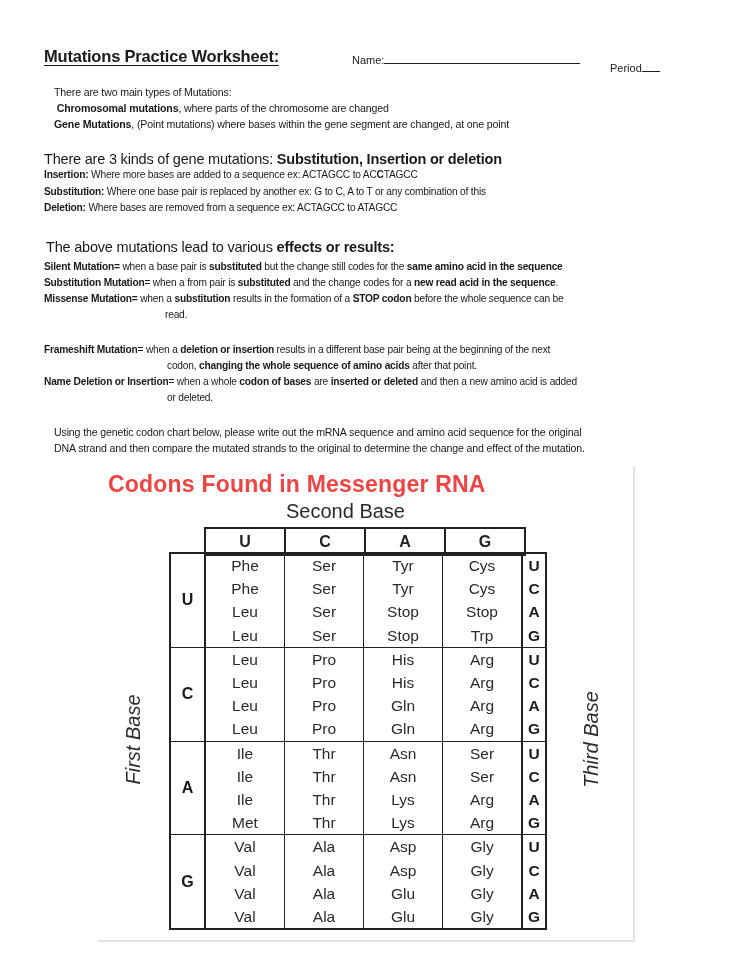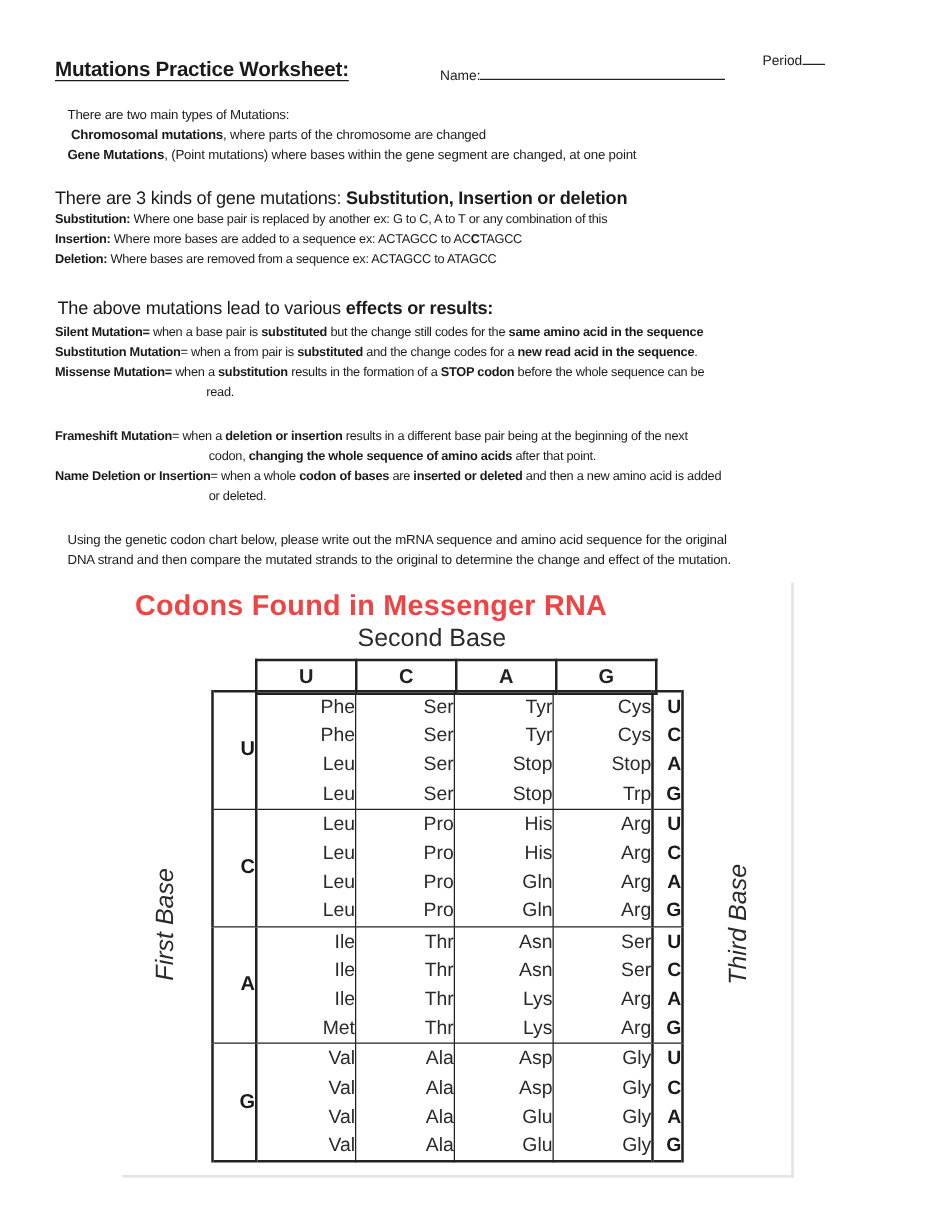--- a/index.html
+++ b/index.html
@@ -3,40 +3,40 @@
 <meta charset="utf-8">
 <style>
   html, body { margin:0; padding:0; background:#ffffff; }
   body { width:749px; height:970px; position:relative; overflow:hidden;
          font-family:"Liberation Sans", sans-serif; color:#1a1a1a; }
   .abs { position:absolute; white-space:nowrap; }
   .title { left:44px; top:47px; font-size:16.5px; font-weight:bold; text-decoration:underline;
            text-underline-offset:3px; letter-spacing:-0.2px; }
   .title-pad { display:inline-block; width:20px; }
   .namefield { left:352px; top:52px; font-size:11px; }
-  .periodfield { left:610px; top:40px; font-size:11px; }
+  .periodfield { left:610px; top:60px; font-size:11px; }
   .blank { display:inline-block; border-bottom:1px solid #222; height:11px; vertical-align:baseline; }
   .body { font-size:10.6px; line-height:16px; letter-spacing:-0.15px;margin-left:10px; }
   .small { font-size:10.2px; line-height:16px; letter-spacing:-0.2px; }
   .h2 { font-size:14.5px; letter-spacing:-0.2px; }
   .h2 b { font-weight:bold; }
   .indent { padding-left:121px; }
   .p { position:absolute; left:44px; }
   .chart-frame { position:absolute; left:98px; top:466px; width:535px; height:474px;
                  border-right:2px solid #e3e3e3; border-bottom:2px solid #e3e3e3; }
   .chart-title { position:absolute; left:108px; top:471px; font-size:23px; font-weight:bold;
                  letter-spacing:0.2px; color:#ef4444; }
   .second-base { position:absolute; left:286px; top:500px; font-size:20px; color:#2a2a2a; }
   .side-label { position:absolute; font-size:20px; font-style:italic; color:#2a2a2a; white-space:nowrap;
                 transform:rotate(-90deg); transform-origin:center center; }
   .hdr { position:absolute; left:204px; top:527px; border-collapse:collapse; }
   .hdr td { border:2px solid #222; width:78px; height:25px; text-align:center;
             font-weight:bold; font-size:16px; color:#222; padding:0; }
   .grid { position:absolute; left:169px; top:552px; border-collapse:collapse; }
-  .grid td { border:1.5px solid #222; padding:0; text-align:right; vertical-align:middle; }
+  .grid td { border:1.5px solid #222; padding:0; text-align:center; vertical-align:middle; }
   .grid td.first { width:33px; font-weight:bold; font-size:16px; border-left:2.5px solid #222; border-right:2.5px solid #222; }
   .grid td.aa { width:78px; font-size:15.5px; line-height:23.2px; color:#2a2a2a; }
   .grid td.third { width:22px; font-weight:bold; font-size:15.5px; line-height:23.2px; border-left:2.5px solid #222; border-right:2.5px solid #222; }
   .grid tr.grp td { height:92px; }
   .grid { border-top:2.5px solid #222; border-bottom:2.5px solid #222; }
   .aa span, .third span { display:block; }
 </style>
 </head>
 <body>
 
@@ -45,22 +45,22 @@
 <div class="abs periodfield"><span>Period</span><span class="blank" style="width:18px"></span></div>
 
 <div class="p body" style="top:84px">
   <div>There are two main types of Mutations:</div>
   <div>&nbsp;<b>Chromosomal mutations</b><span>, where parts of the chromosome are changed</span></div>
   <div><b>Gene Mutations</b><span>, (Point mutations) where bases within the gene segment are changed, at one point</span></div>
 </div>
 
 <div class="p" style="top:151px">
   <div class="h2"><span>There are 3 kinds of gene mutations:  </span><b>Substitution, Insertion or deletion</b></div>
+  <div class="small"><b>Insertion:</b><span>  Where more bases are added to a sequence  ex:  ACTAGCC to AC</span><b>C</b><span>TAGCC</span></div>
   <div class="small" style="margin-top:1px"><b>Substitution:</b><span>  Where one base pair is replaced by another  ex:  G to C,  A to T or any combination of this</span></div>
-  <div class="small"><b>Insertion:</b><span>  Where more bases are added to a sequence  ex:  ACTAGCC to AC</span><b>C</b><span>TAGCC</span></div>
   <div class="small"><b>Deletion:</b><span>  Where bases are removed from a sequence  ex:  ACTAGCC to ATAGCC</span></div>
 </div>
 
 <div class="p" style="top:239px;left:46px">
   <div class="h2"><span>The above mutations lead to various </span><b>effects or results:</b></div>
 </div>
 <div class="p small" style="top:259px">
   <div><b>Silent Mutation=</b><span> when a base pair is </span><b>substituted</b><span> but the change still codes for the </span><b>same amino acid in the sequence</b></div>
   <div><b>Substitution Mutation</b><span>= when a from pair is </span><b>substituted</b><span> and the change codes for a </span><b>new read acid in the sequence</b><span>.</span></div>
   <div><b>Missense Mutation=</b><span>  when a </span><b>substitution</b><span> results in the formation of a </span><b>STOP codon</b><span> before the whole sequence can be</span></div>

